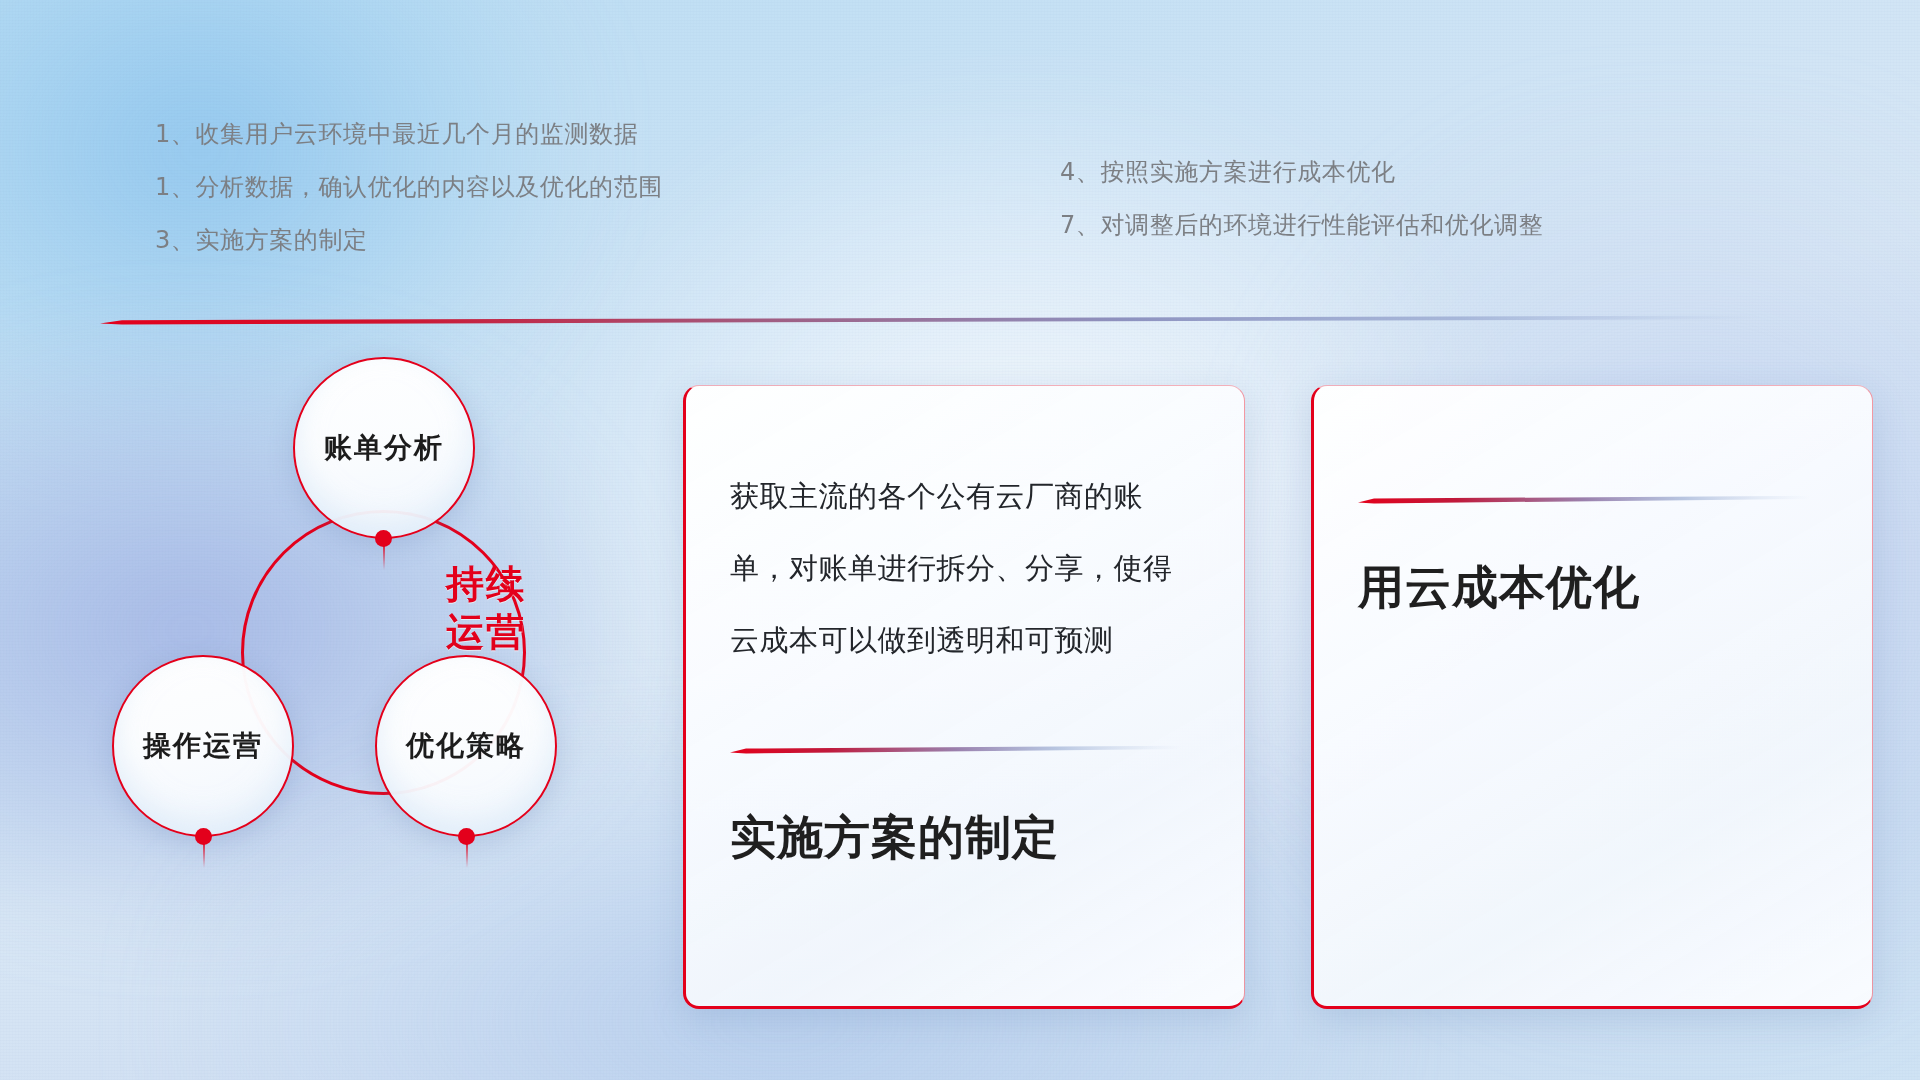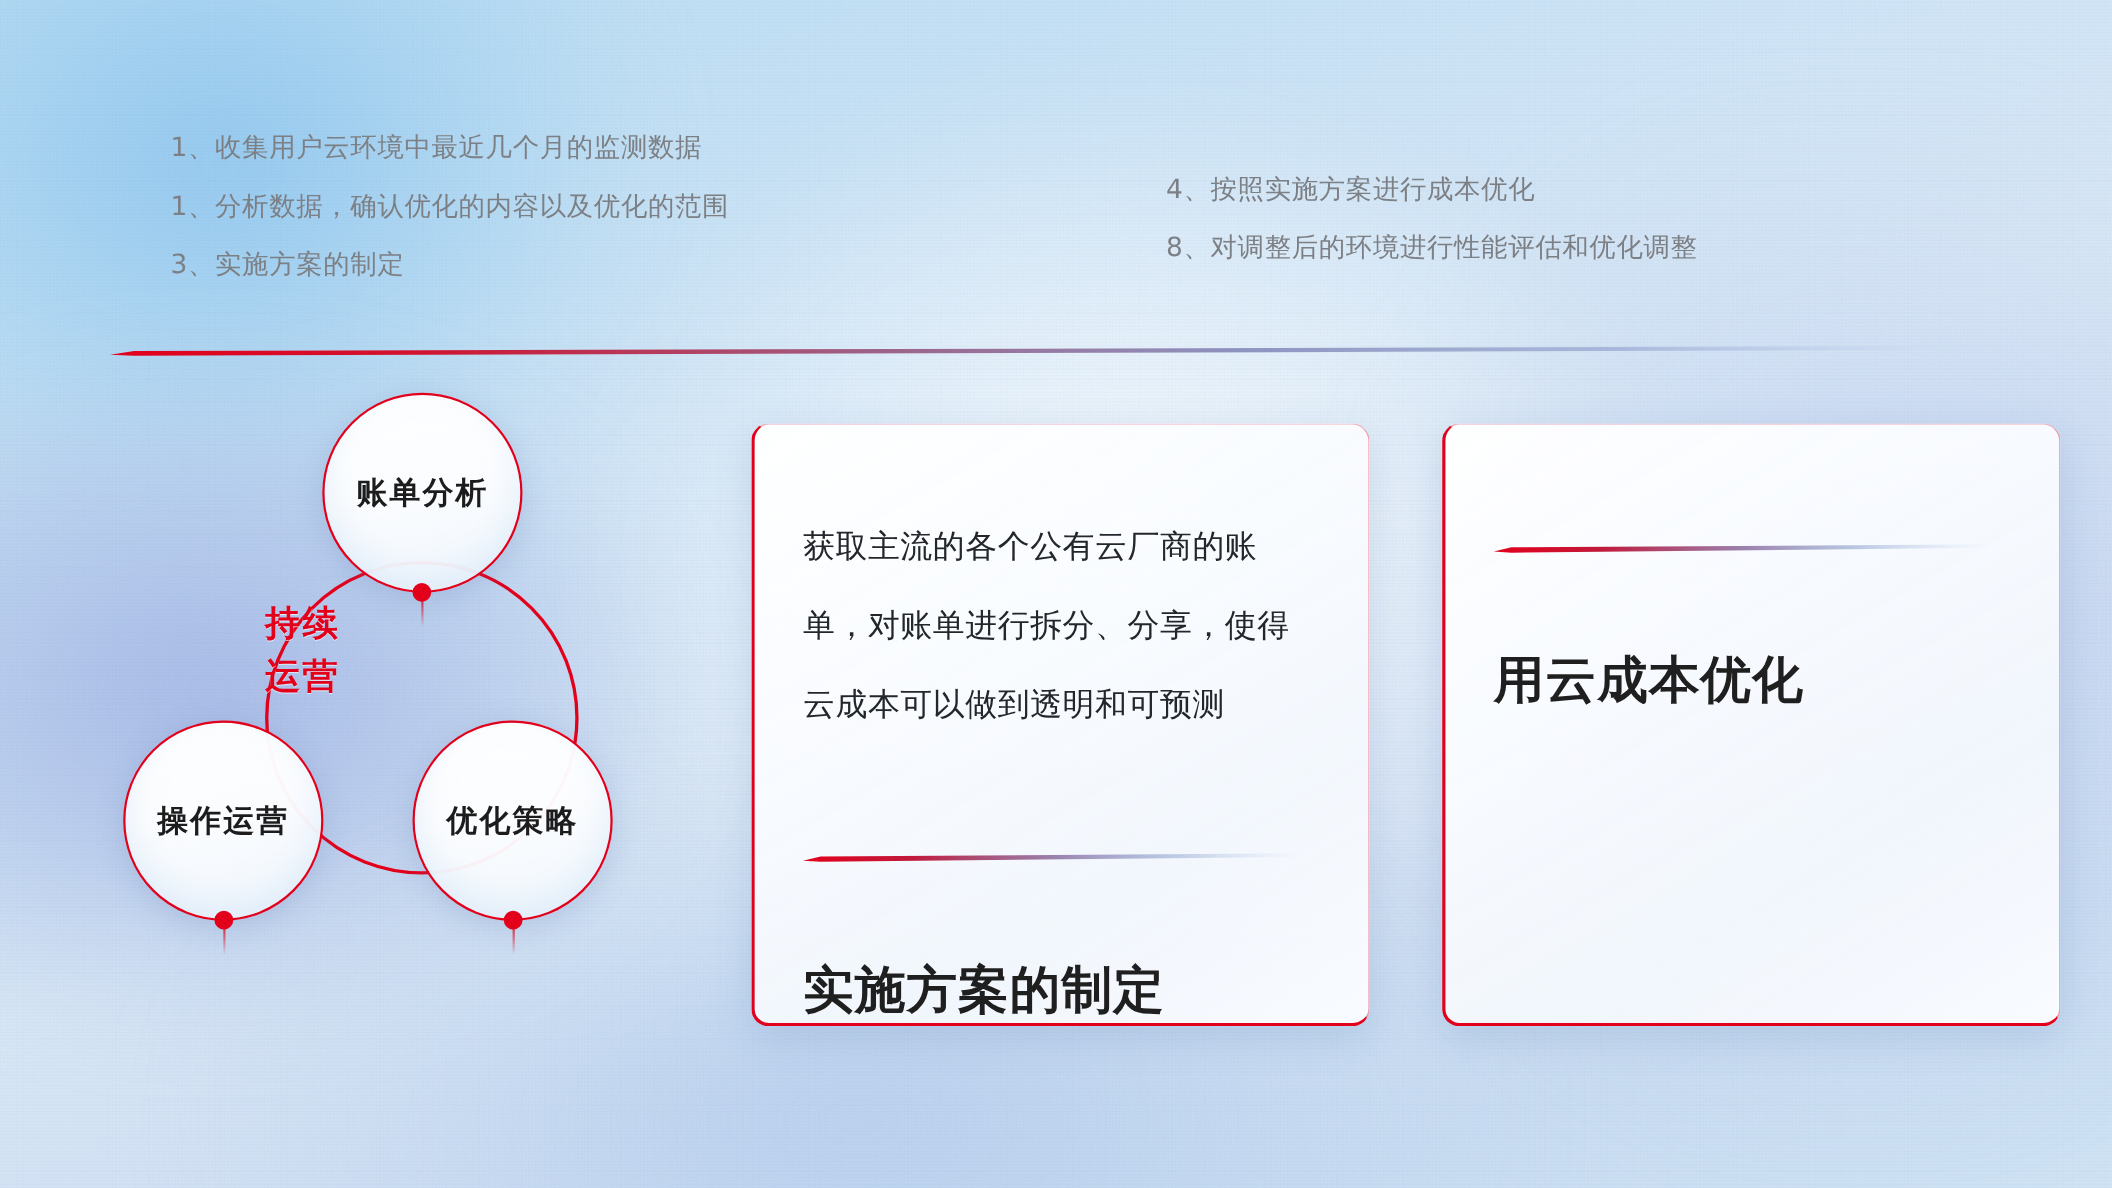--- a/index.html
+++ b/index.html
@@ -155,62 +155,61 @@
   }
   #dot-top   { left: 275px; top: 180px; }
   #tail-top  { left: 283px; top: 194px; }
   #dot-left  { left: 95px;  top: 478px; }
   #tail-left { left: 103px; top: 492px; }
   #dot-right { left: 358px; top: 478px; }
   #tail-right{ left: 366px; top: 492px; }
 
   #ring-center-label {
     position: absolute;
-    left: 141px; top: 192px;
+    left: 141px; top: 210px;
     width: 285px;
-    text-align: left;
+    text-align: right;
     color: #e3001b;
-    font-size: 32px;
+    font-size: 38px;
     font-weight: bold;
     line-height: 48px;
     letter-spacing: 2px;
     font-family: "DejaVu Sans", "Liberation Sans", sans-serif;
     text-shadow: 0 1px 0 rgba(255,255,255,0.6);
   }
   #ring-center-label .l2 { display: block; }
 
   
   #cards {
     position: absolute;
     left: 683px;
     top: 385px;
     width: 1190px;
     height: 548px;
   }
   .card {
     position: absolute;
     top: 0;
     width: 562px;
-    height: 548px;
+    height: 624px;
     box-sizing: border-box;
     border-radius: 16px;
     border-left: 3px solid #e3001b;
     border-bottom: 3px solid #e3001b;
     border-top: 1px solid rgba(227,0,27,0.30);
     border-right: 1px solid rgba(227,0,27,0.40);
     background: linear-gradient(150deg,
         rgba(255,255,255,0.97) 0%,
         rgba(250,252,255,0.95) 35%,
         rgba(244,248,253,0.93) 70%,
         rgba(250,252,255,0.96) 100%);
     box-shadow: 0 10px 34px rgba(80,115,170,0.18);
     padding: 56px 44px 48px 44px;
     display: flex;
     flex-direction: column;
-    gap: 31px;
   }
   #card-0 { left: 0; }
   #card-1 { left: 628px; }
 
   .card-body {
     color: #23262b;
     font-size: 29px;
     line-height: 72px;
     letter-spacing: 0.5px;
     font-family: "DejaVu Sans", "Liberation Sans", sans-serif;
@@ -244,21 +243,21 @@
 <div id="bg-noise"></div>
 
 <div id="steps">
   <div class="step-col" id="steps-col-left">
     <div class="step-line">1、收集用户云环境中最近几个月的监测数据</div>
     <div class="step-line">1、分析数据，确认优化的内容以及优化的范围</div>
     <div class="step-line">3、实施方案的制定</div>
   </div>
   <div class="step-col" id="steps-col-right">
     <div class="step-line">4、按照实施方案进行成本优化</div>
-    <div class="step-line">8、对调整后的环境进行性能评估和优化调整</div>
+    <div class="step-line">7、对调整后的环境进行性能评估和优化调整</div>
   </div>
 </div>
 
 <div id="steps-divider">
   <svg width="1660" height="12" viewBox="0 0 1660 12" preserveAspectRatio="none">
     <defs>
       <linearGradient id="dividerGrad" x1="0" y1="0" x2="1" y2="0">
         <stop offset="0" stop-color="#e3001b" stop-opacity="1"></stop>
         <stop offset="0.17" stop-color="#d0132f" stop-opacity="1"></stop>
         <stop offset="0.42" stop-color="#9a5b82" stop-opacity="0.95"></stop>

